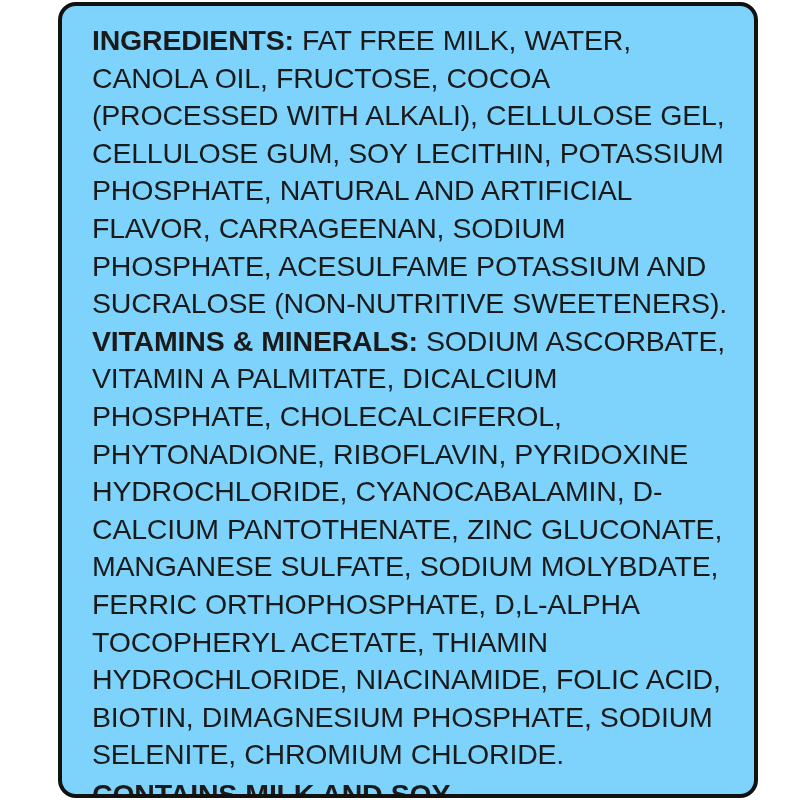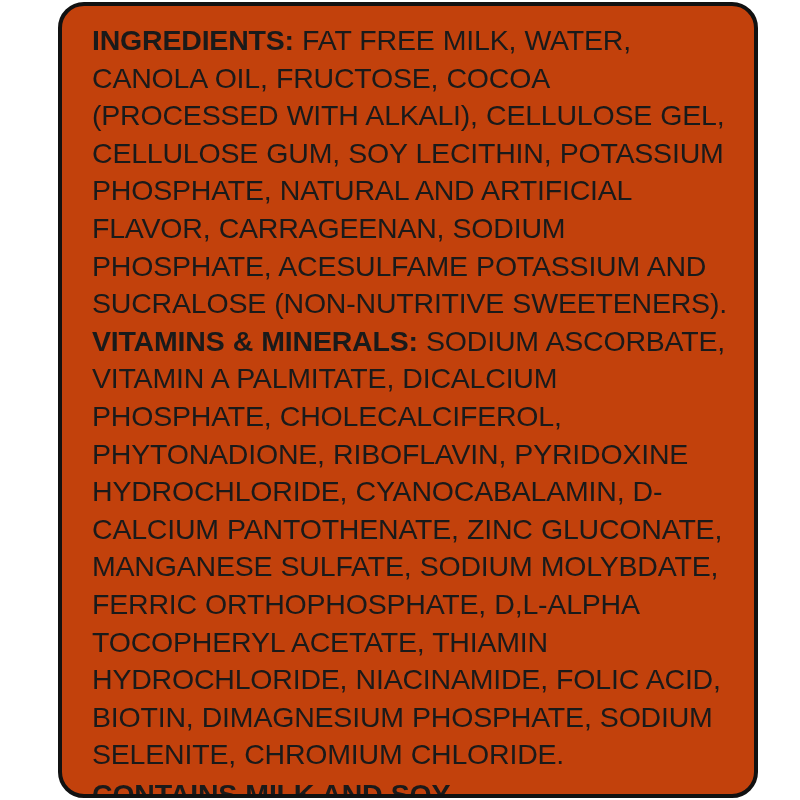--- a/index.html
+++ b/index.html
@@ -10,23 +10,23 @@
     background: #ffffff;
     font-family: "Liberation Sans", sans-serif;
   }
 
   #label-panel {
     position: absolute;
     left: 58px;
     top: 2px;
     width: 700px;
     height: 796px;
-    background: #c2410c;
+    background: #7dd3fc;
     border: 4px solid #111111;
-    border-radius: 26px;
+    border-radius: 18px;
     box-sizing: border-box;
     overflow: hidden;
   }
 
   #ingredients-text {
     position: absolute;
     left: 30px;
     top: 16px;
     width: 640px;
     font-size: 28.5px;

